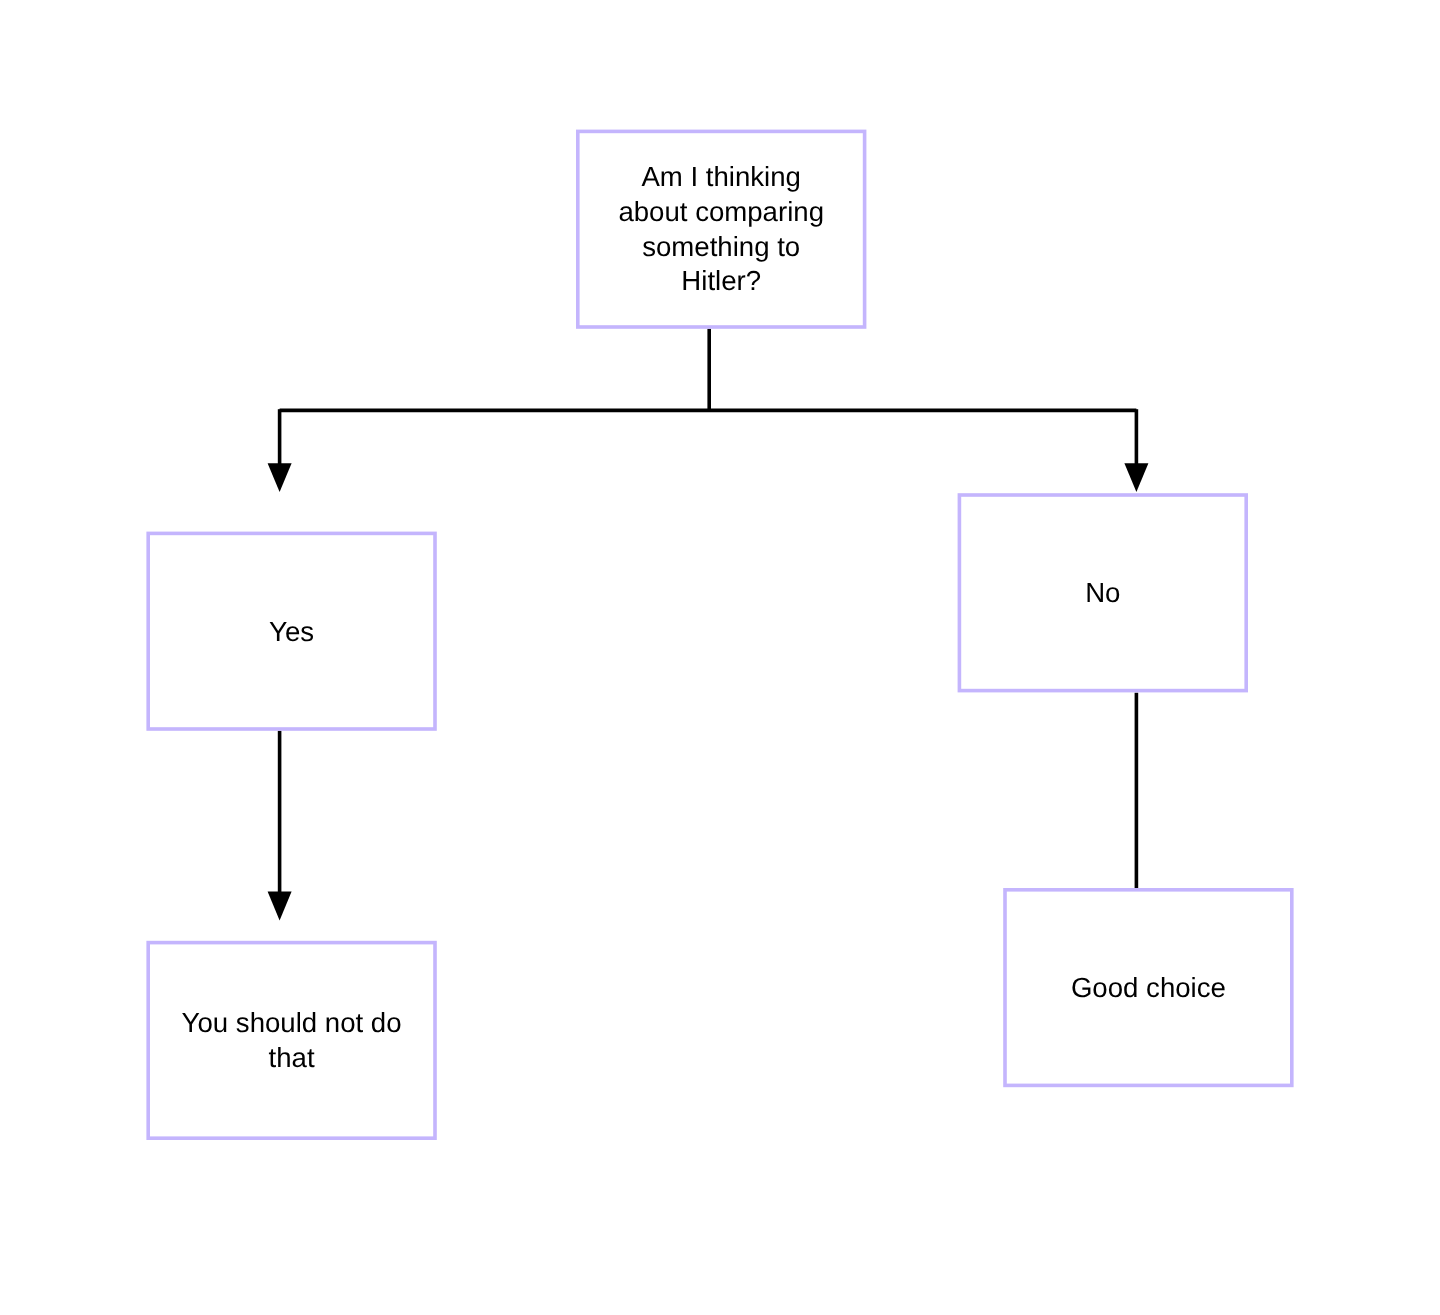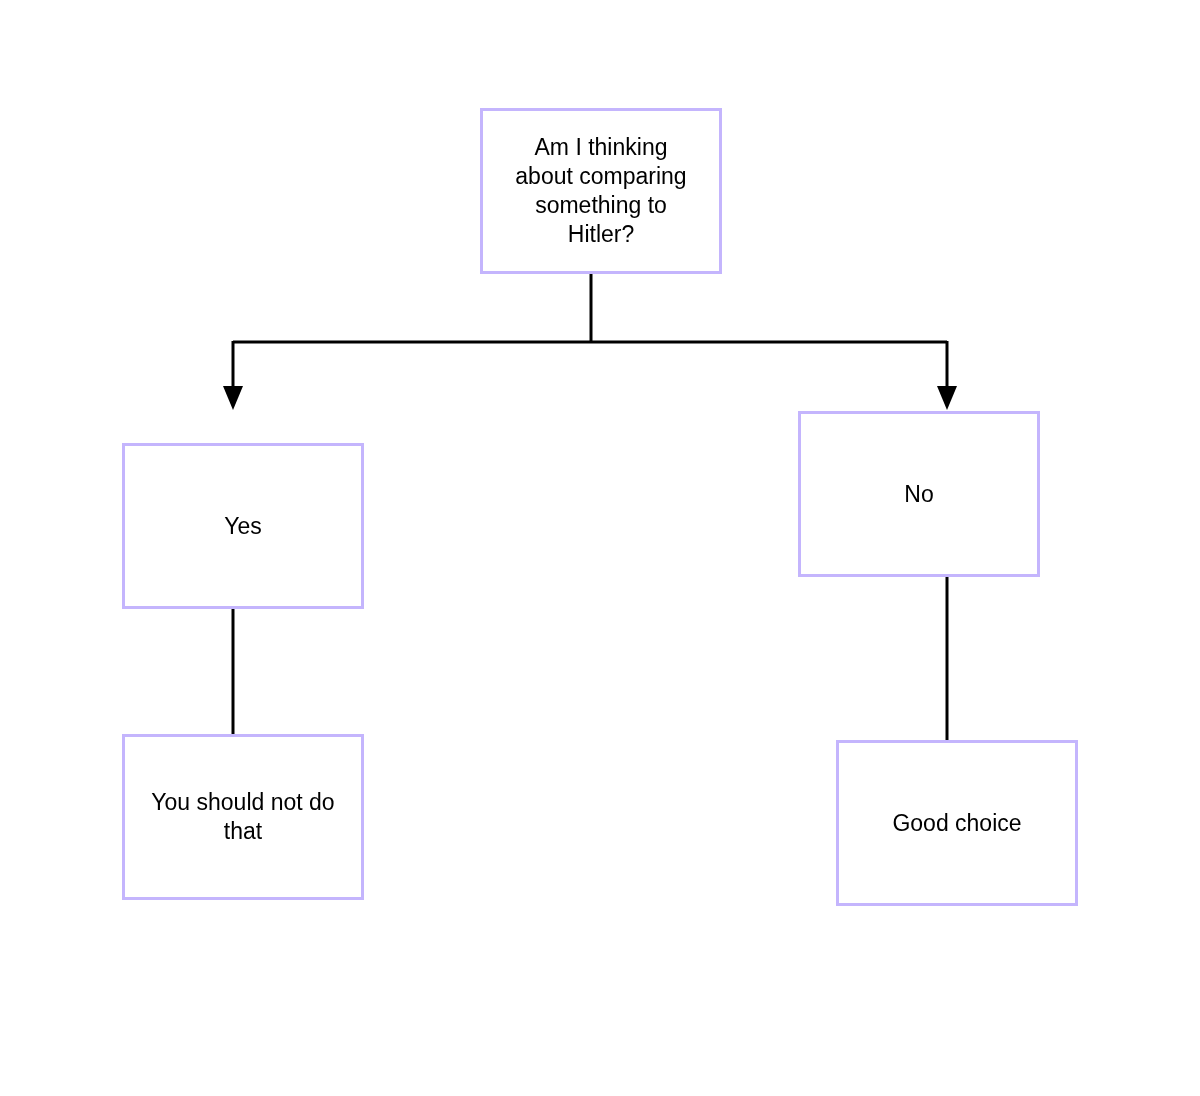--- a/index.html
+++ b/index.html
@@ -35,21 +35,21 @@
     justify-content: center;
     text-align: center;
     font-size: 23px;
     line-height: 29px;
     white-space: pre-line;
     padding: 6px;
   }
   .node-root        { left: 480px; top: 108px; }
   .node-yes         { left: 122px; top: 411px; margin-top: 32px; }
   .node-no          { left: 798px; top: 411px; }
-  .node-yes-outcome { left: 122px; top: 734px; }
+  .node-yes-outcome { left: 122px; top: 784px; }
   .node-no-outcome  { left: 836px; top: 740px; }
 </style>
 </head>
 <body>
 
 <div class="canvas">
 
   <svg class="connectors" width="1200" height="1096" viewBox="0 0 1200 1096" xmlns="http://www.w3.org/2000/svg" aria-hidden="true">
 
     <path d="M591 273 V342" stroke="#000000" stroke-width="3" fill="none"></path>

